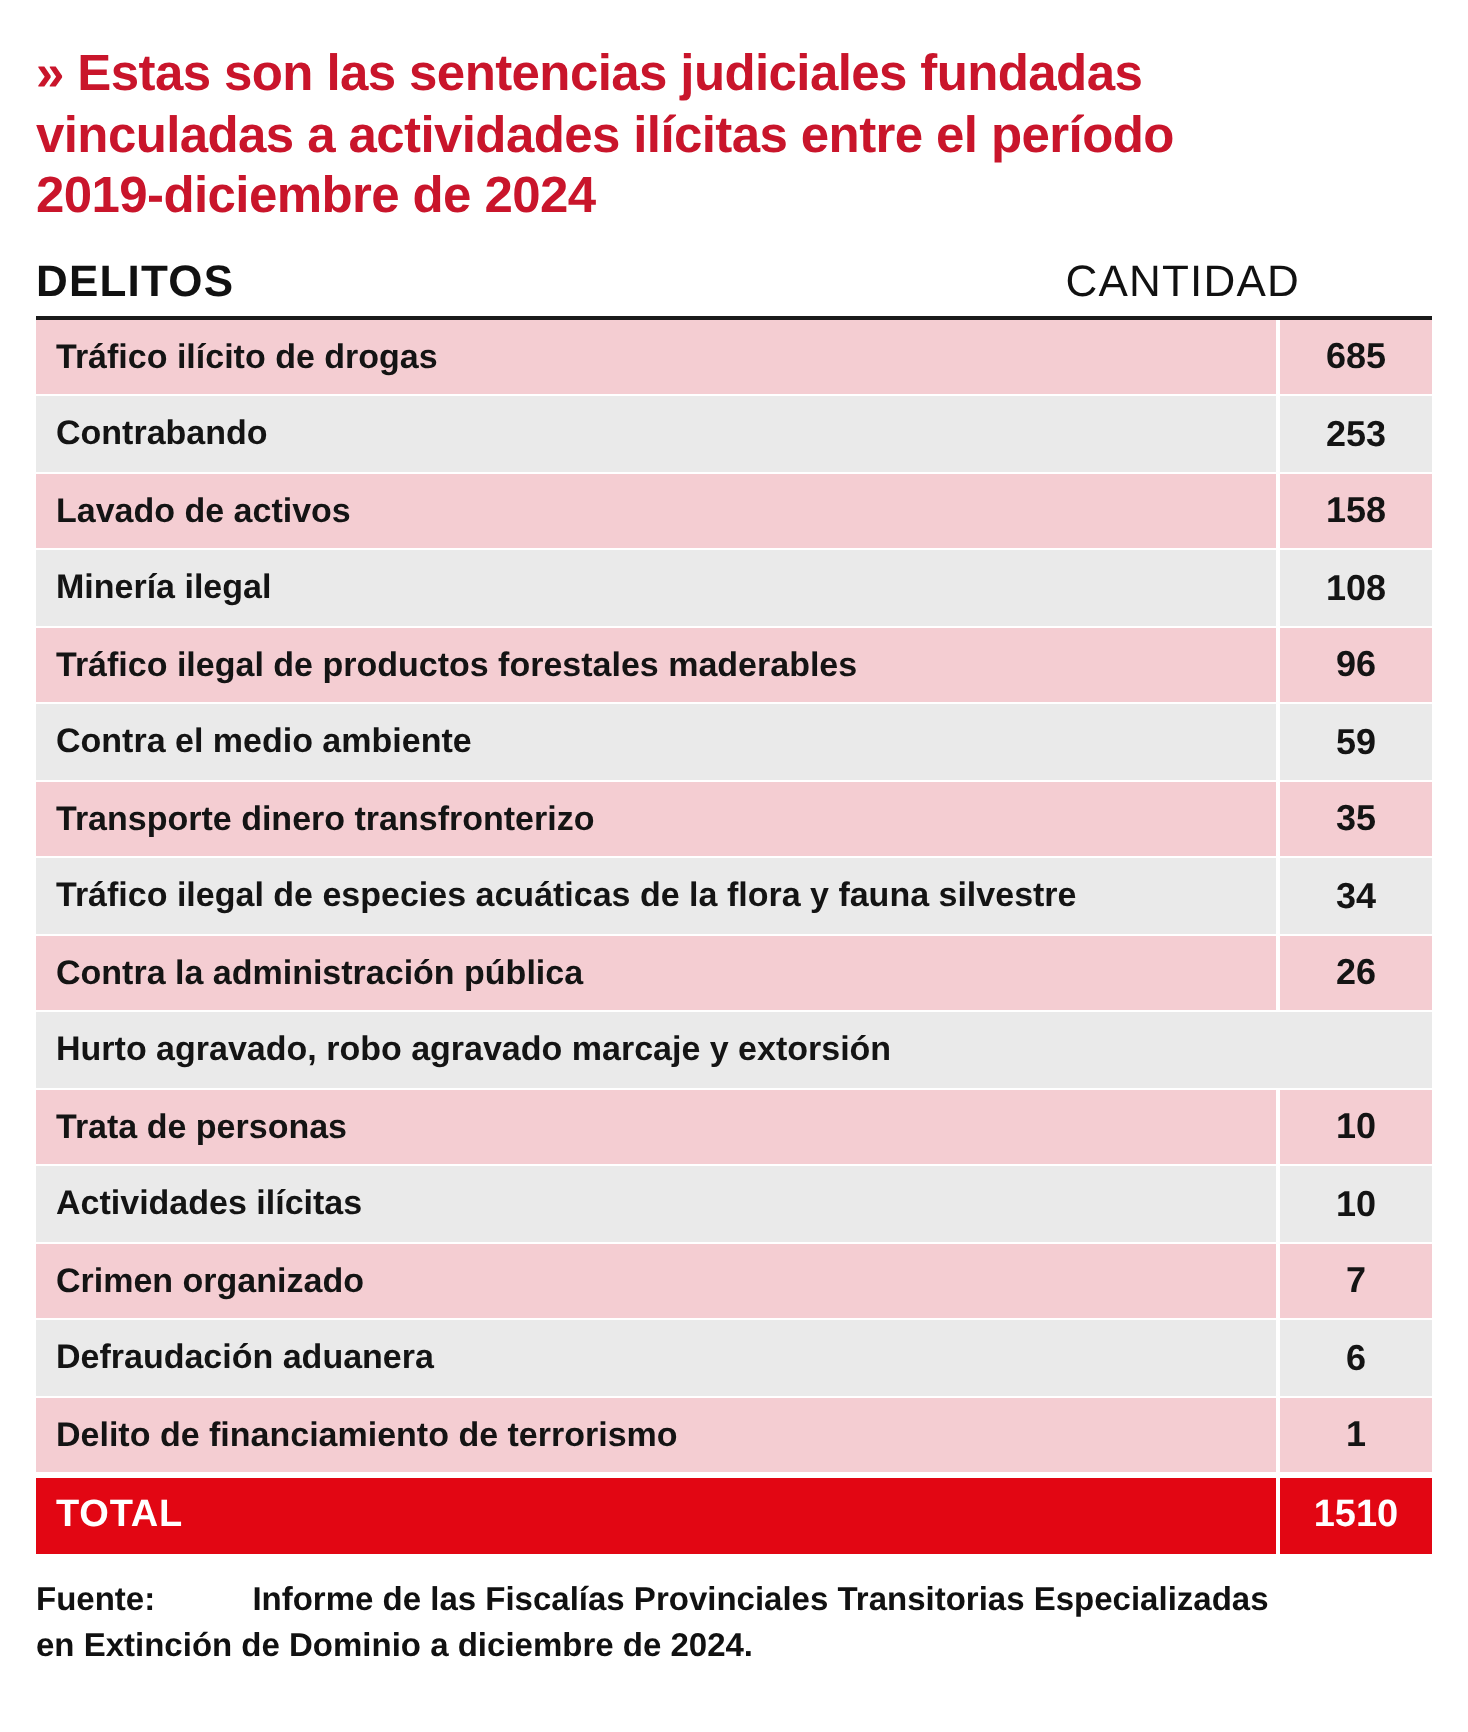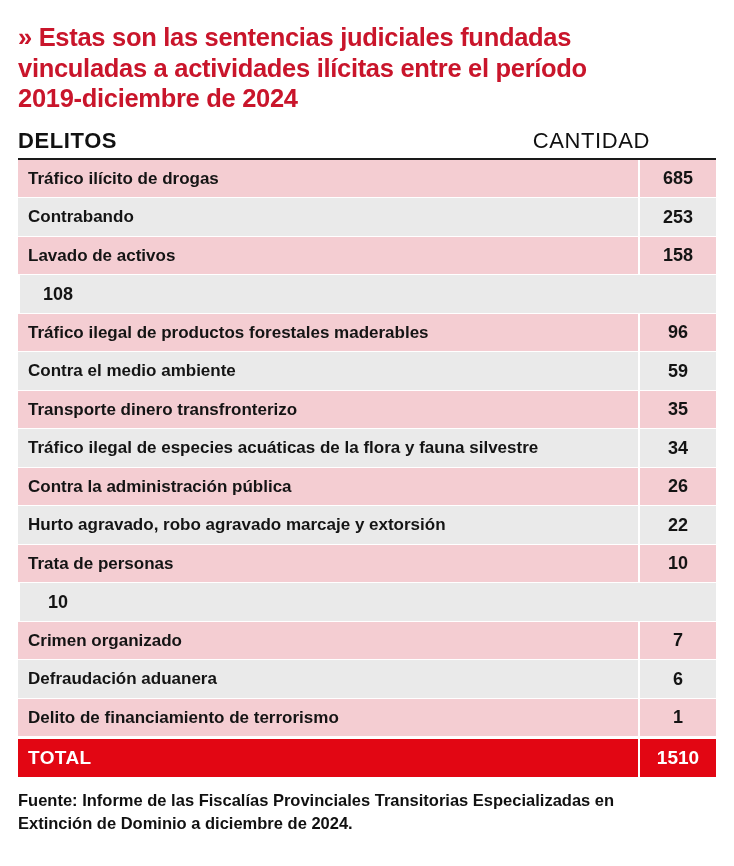--- a/index.html
+++ b/index.html
@@ -105,21 +105,21 @@
   }
   .source {
     margin-top: 12px;
     font-size: 16.5px;
     line-height: 1.35;
     font-weight: bold;
     color: #111;
     max-width: 700px;
   }
   .source .lbl { font-weight: bold; }
-  .source .txt { font-weight: bold; }
+  .source .txt { font-weight: bold; margin-left: 44px; }
 </style>
 </head>
 <body>
 
 <div class="page">
 
   <div class="title">» Estas son las sentencias judiciales fundadas vinculadas a actividades ilícitas entre el período 2019-diciembre de 2024</div>
 
   <div class="header-row">
     <div class="header-delitos">DELITOS</div>
@@ -133,20 +133,21 @@
       </div>
       <div class="row even">
         <div class="label">Contrabando</div>
         <div class="qty">253</div>
       </div>
       <div class="row odd">
         <div class="label">Lavado de activos</div>
         <div class="qty">158</div>
       </div>
       <div class="row even">
+        <div class="label">Minería ilegal</div>
         <div class="qty">108</div>
       </div>
       <div class="row odd">
         <div class="label">Tráfico ilegal de productos forestales maderables</div>
         <div class="qty">96</div>
       </div>
       <div class="row even">
         <div class="label">Contra el medio ambiente</div>
         <div class="qty">59</div>
       </div>
@@ -157,27 +158,27 @@
       <div class="row even">
         <div class="label">Tráfico ilegal de especies acuáticas de la flora y fauna silvestre</div>
         <div class="qty">34</div>
       </div>
       <div class="row odd">
         <div class="label">Contra la administración pública</div>
         <div class="qty">26</div>
       </div>
       <div class="row even">
         <div class="label">Hurto agravado, robo agravado marcaje y extorsión</div>
-        <div class="qty">22</div>
       </div>
       <div class="row odd">
         <div class="label">Trata de personas</div>
         <div class="qty">10</div>
       </div>
       <div class="row even">
+        <div class="label">Actividades ilícitas</div>
         <div class="qty">10</div>
       </div>
       <div class="row odd">
         <div class="label">Crimen organizado</div>
         <div class="qty">7</div>
       </div>
       <div class="row even">
         <div class="label">Defraudación aduanera</div>
         <div class="qty">6</div>
       </div>

